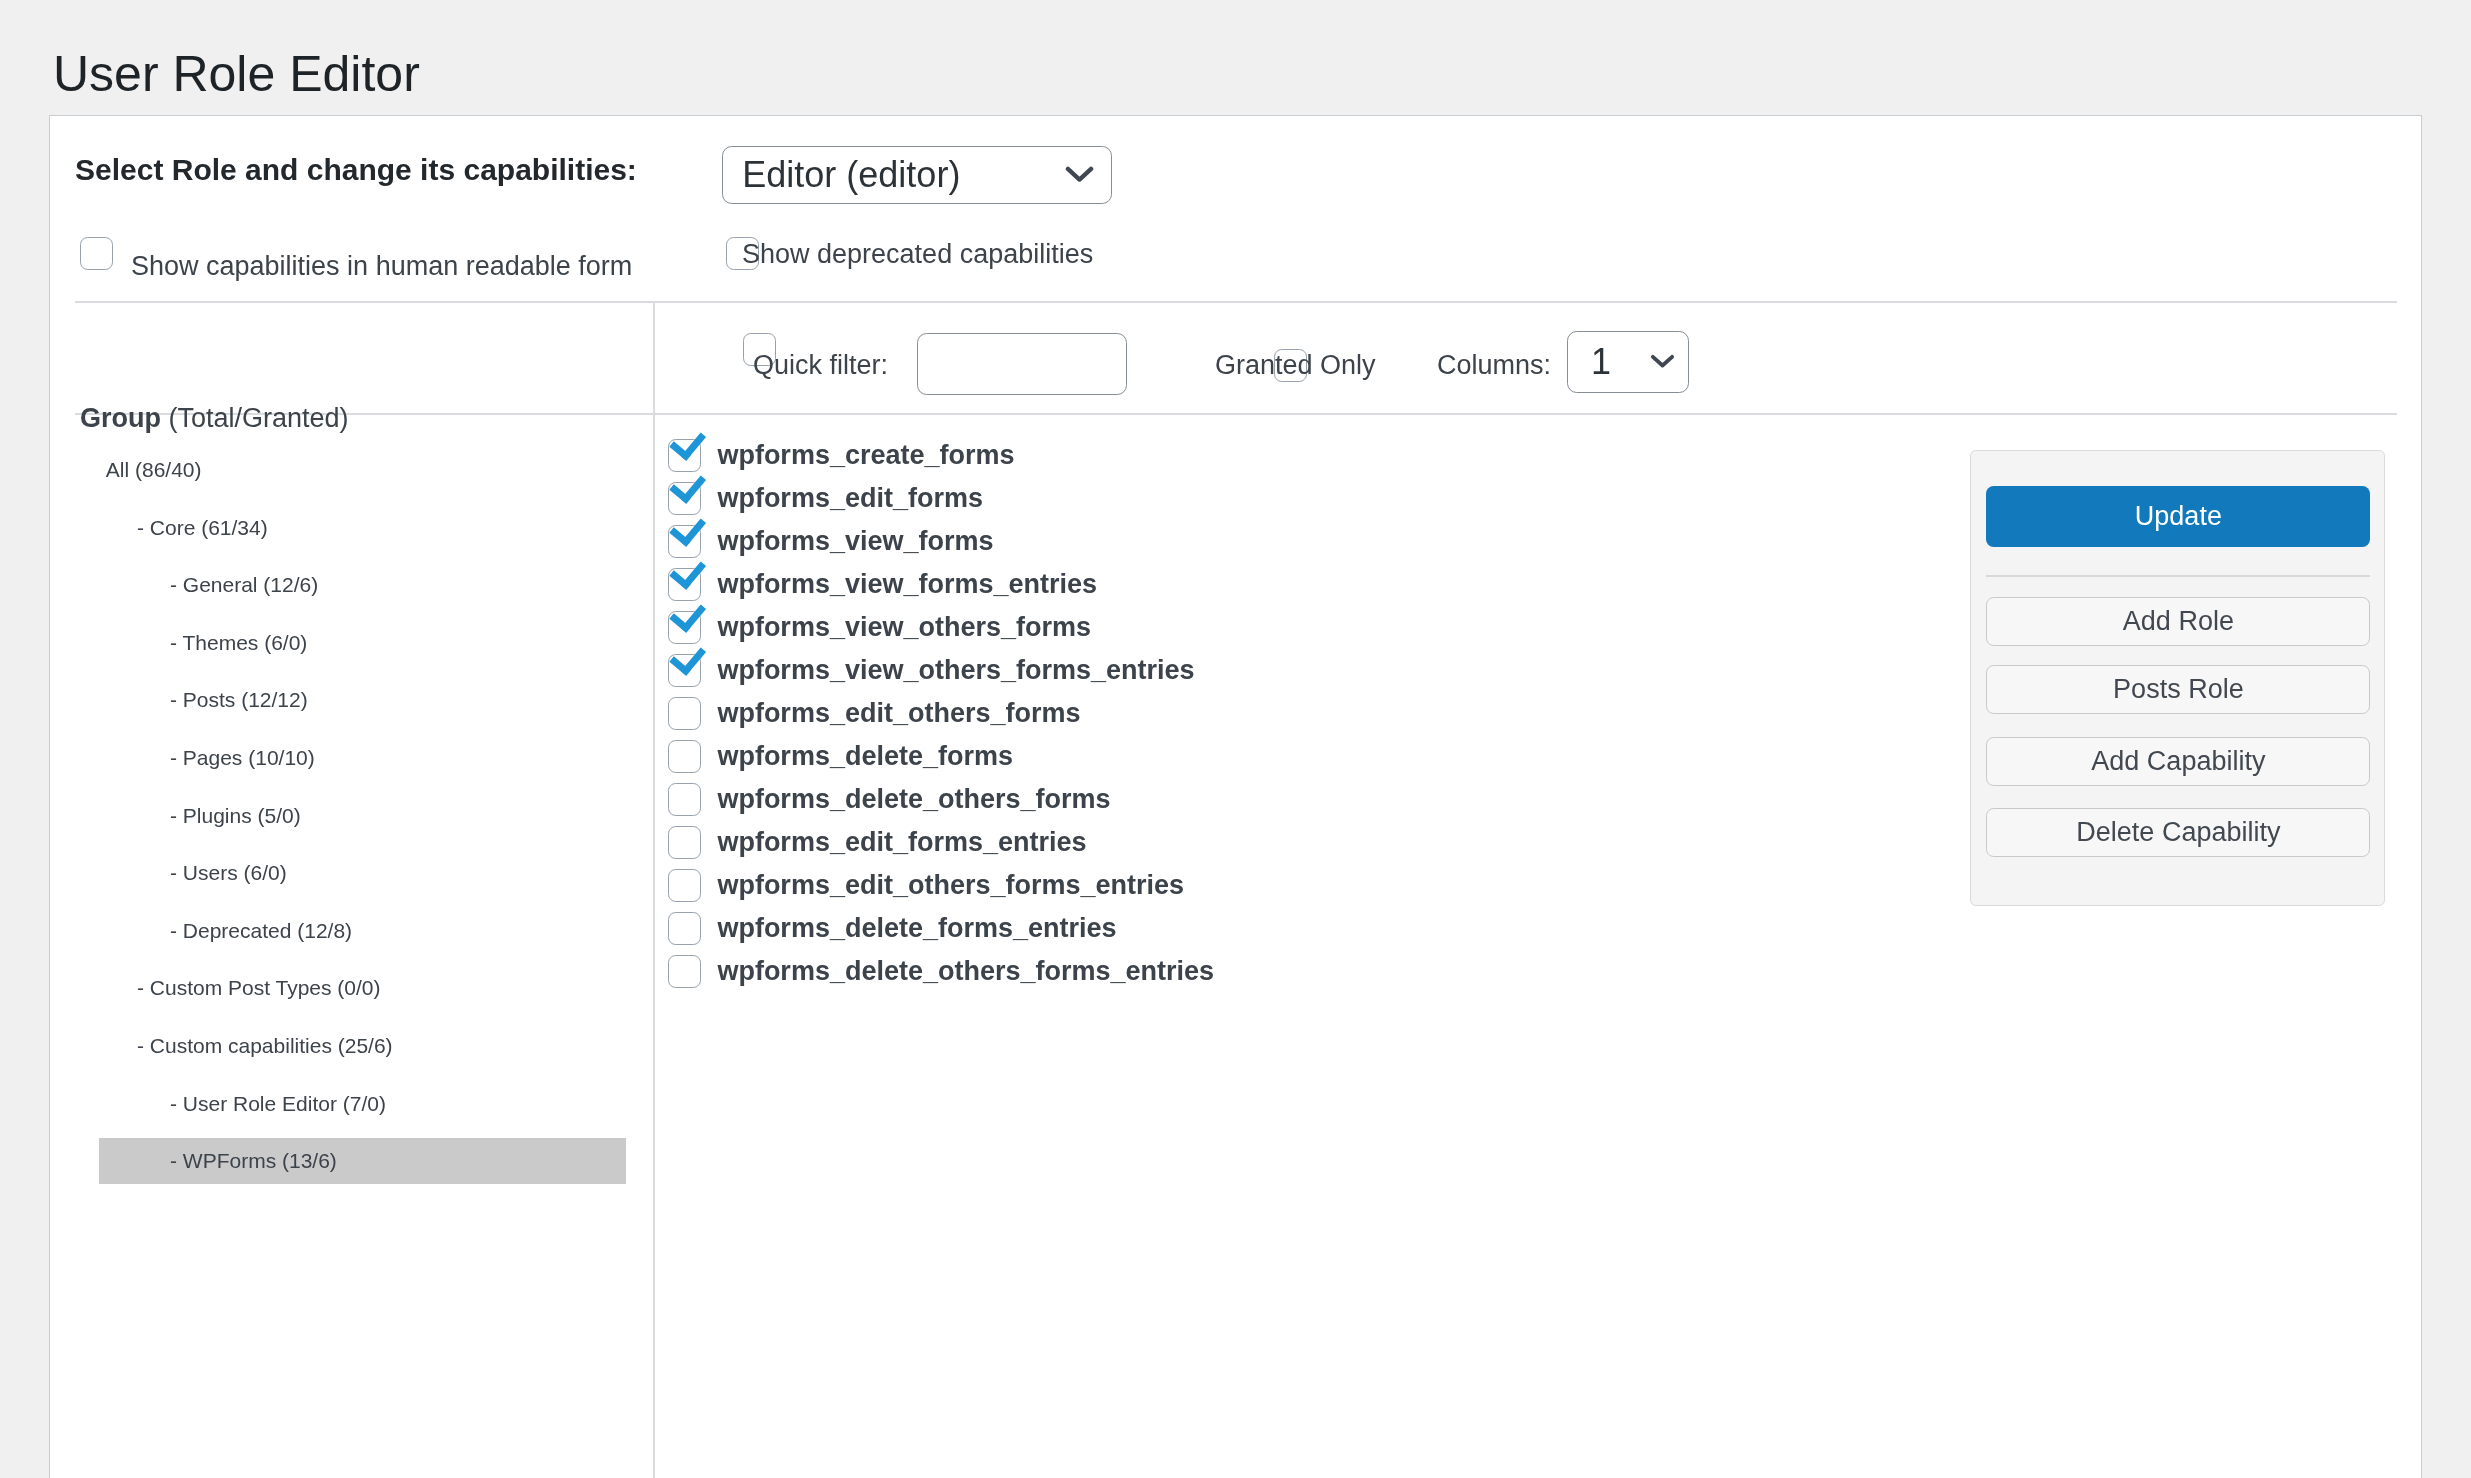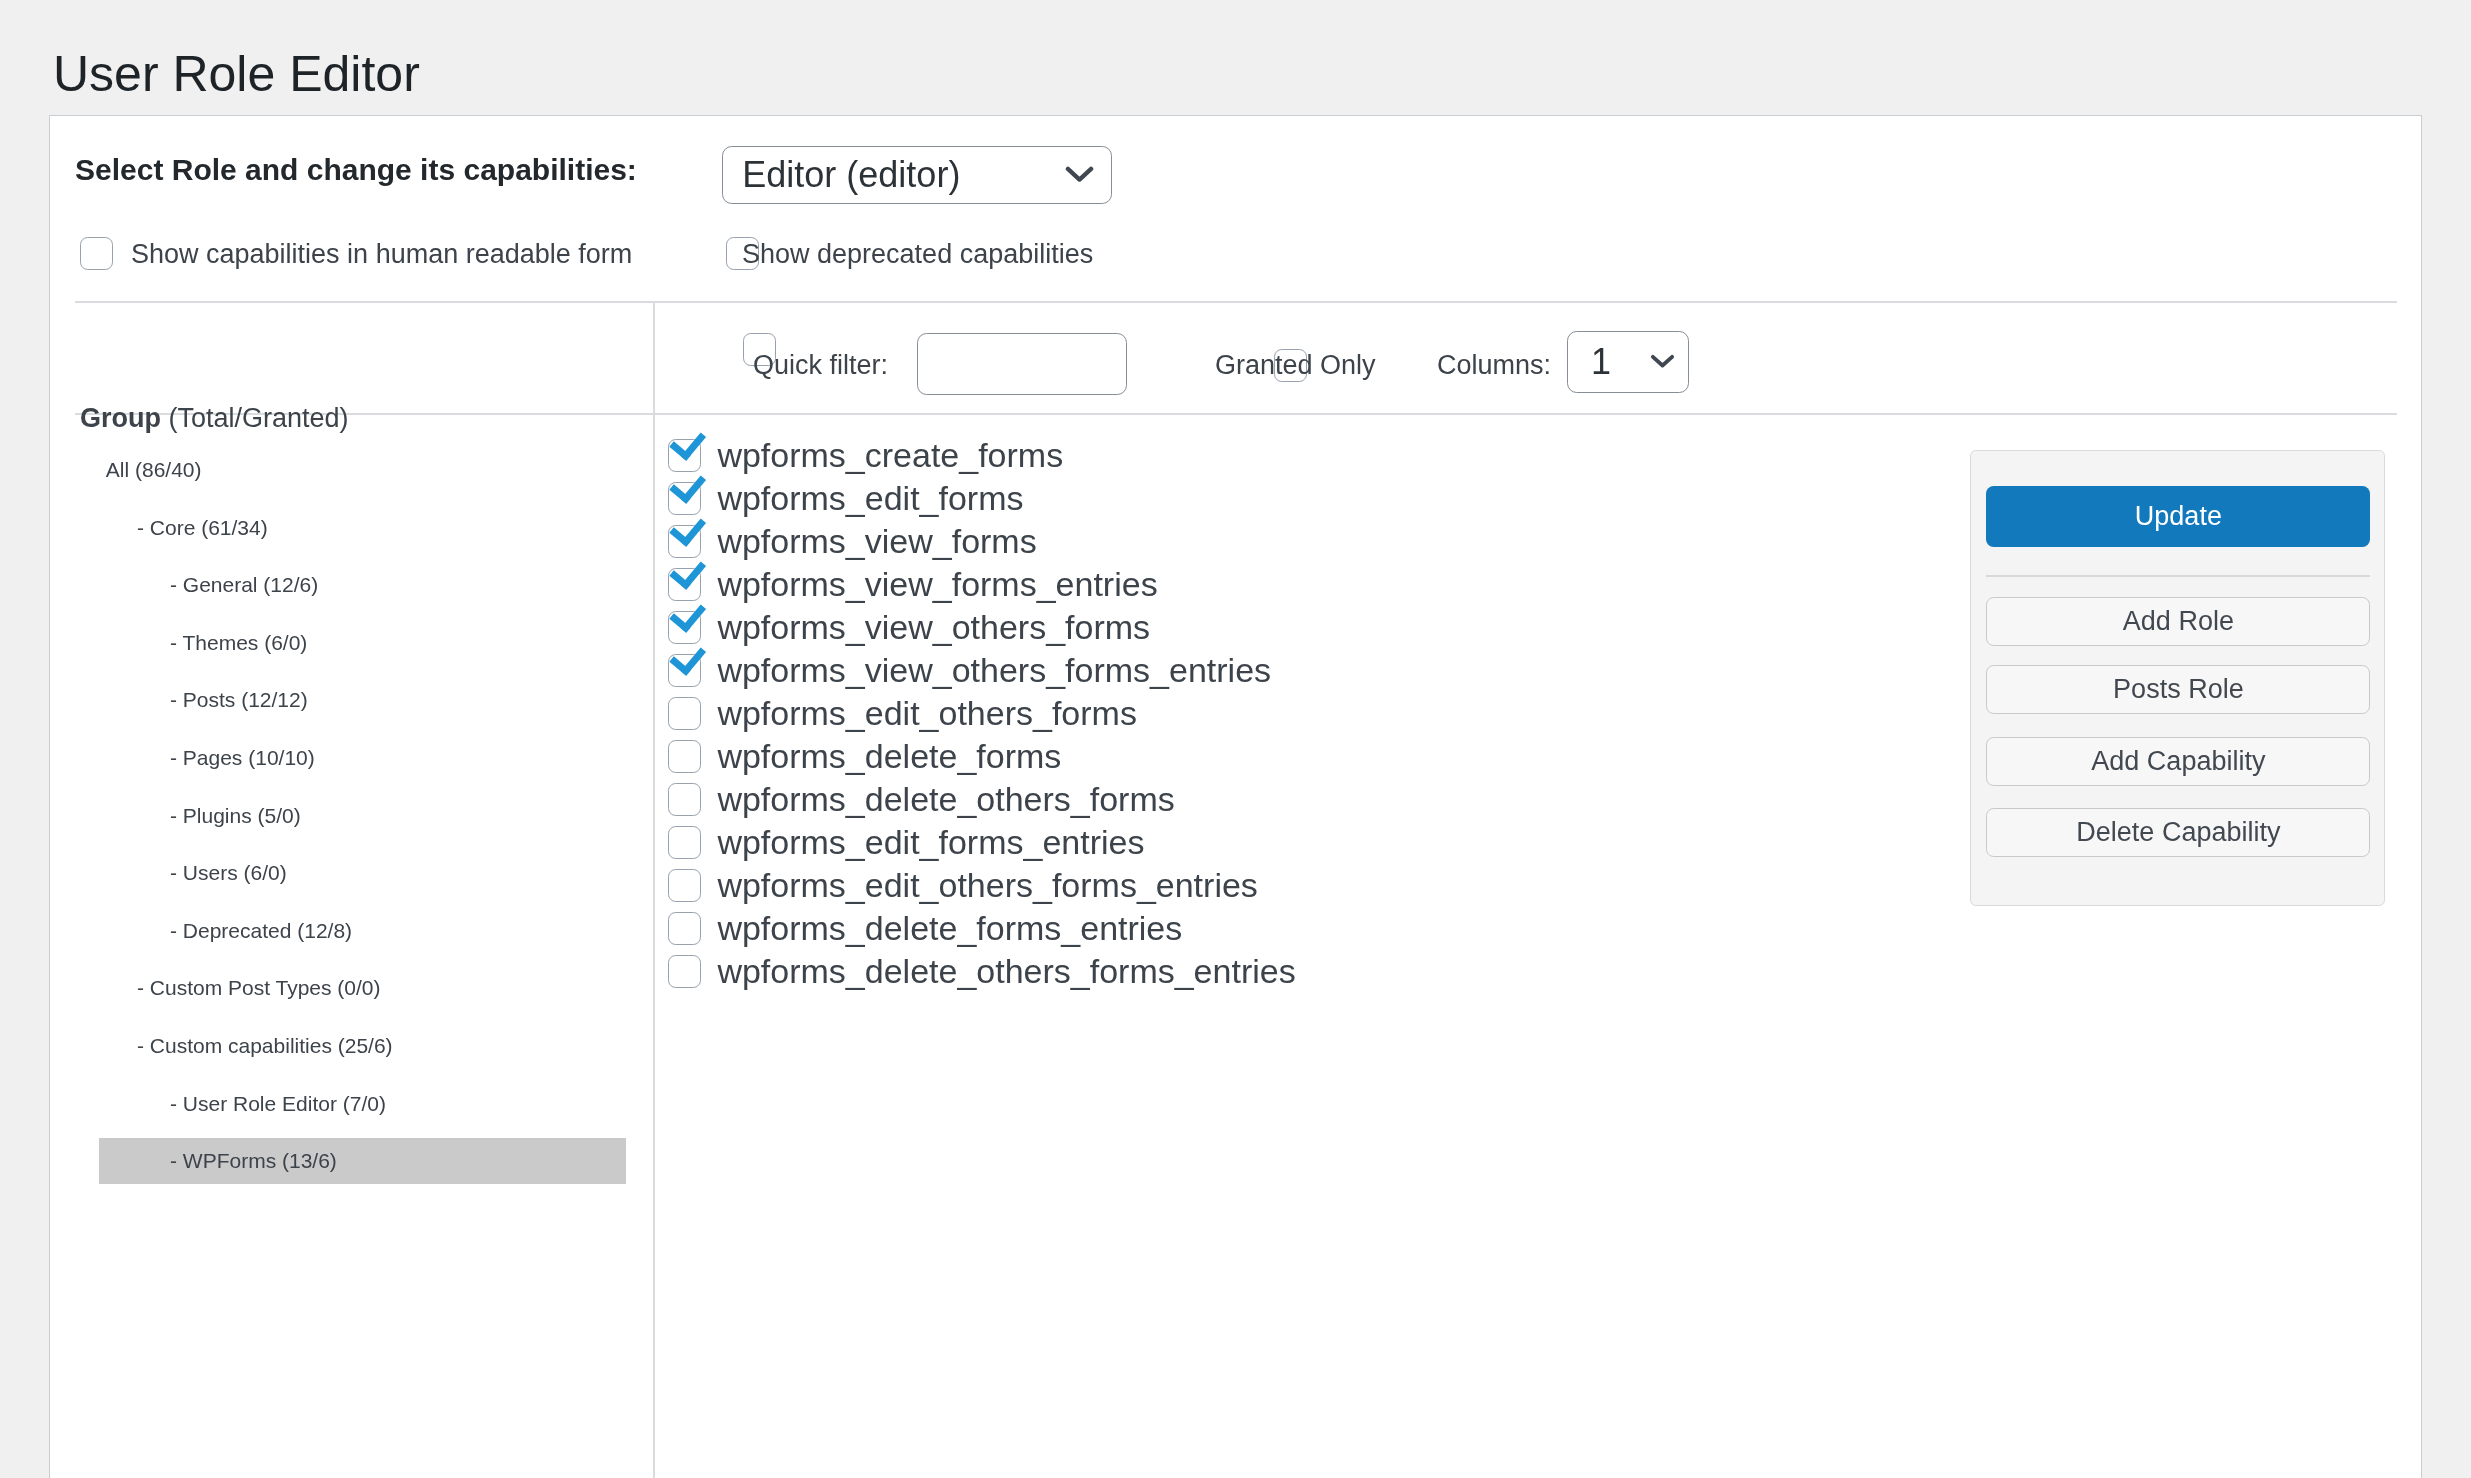--- a/index.html
+++ b/index.html
@@ -26,21 +26,21 @@
   .selectbox .sel-text{font-size:36px;color:#2c3338;}
   .chev{flex:0 0 auto;}
 
   
   .cb{position:relative;display:inline-block;width:33px;height:33px;background:#fff;
     border:1.9px solid var(--cb-border);border-radius:7.7px;vertical-align:middle;}
   .cb.checked::after{content:"";position:absolute;left:2.9px;top:-8.7px;width:24px;height:14.5px;
     border-left:7.7px solid var(--check-blue);border-bottom:7.7px solid var(--check-blue);
     transform:rotate(-50deg);transform-origin:center;}
   .lbl{font-size:27px;line-height:33px;color:var(--text);}
-  #opt1-cb{left:80px;top:237px;} #opt1-label{left:131px;top:238px;}
+  #opt1-cb{left:80px;top:237px;} #opt1-label{left:131px;top:250px;}
   #opt2-cb{left:689px;top:237px;} #opt2-label{left:742px;top:238px;}
 
   .hdiv{height:1.9px;background:var(--divider);}
   #divider-top{left:75px;top:301px;width:2322px;}
   #divider-header{left:75px;top:413px;width:2322px;}
   #vdivider{left:653px;top:303px;width:1.9px;height:1175px;background:var(--divider);}
 
   
   #group-header{left:80px;top:357px;font-size:27px;line-height:33px;margin-top:45px;}
   #group-header b{font-weight:700;}
@@ -57,21 +57,21 @@
   #quick-filter-input{left:917px;top:333px;width:210px;height:62px;border:1.9px solid var(--input-border);
     border-radius:9.7px;background:#fff;font-size:27px;padding:0 13.5px;color:var(--text);outline:none;}
   #granted-cb{left:1162px;top:349px;}
   #granted-label{left:1215px;top:349px;}
   #columns-label{left:1437px;top:349px;}
   #columns-select{left:1567px;top:331px;width:122px;height:62px;padding:0 13.5px 0 23px;}
 
   
   #capabilities-list{left:668px;top:434px;width:1159px;}
   .cap-row{height:43px;display:flex;align-items:center;}
-  .cap-label{margin-left:16.4px;font-size:34px;color:var(--text);}
+  .cap-label{margin-left:16.4px;font-size:27px;color:var(--text);font-weight:bold;}
 
   
   #action-panel{left:1970px;top:450px;width:415px;height:456px;background:var(--box-bg);
     border:1.9px solid var(--box-border);border-radius:5.8px;}
   .apbtn{position:absolute;left:15.4px;width:384px;height:49px;border-radius:7.7px;font-size:27px;
     display:flex;align-items:center;justify-content:center;cursor:pointer;
     font-family:"Liberation Sans","DejaVu Sans",sans-serif;}
   #update-button{top:35px;height:61px;background:var(--accent-blue);color:#fff;border:none;}
   #panel-divider{position:absolute;left:15.4px;top:124px;width:384px;height:1.9px;background:#d9d9db;}
   .graybtn{background:var(--btn-bg);border:1.9px solid var(--btn-border);color:var(--btn-text);}

